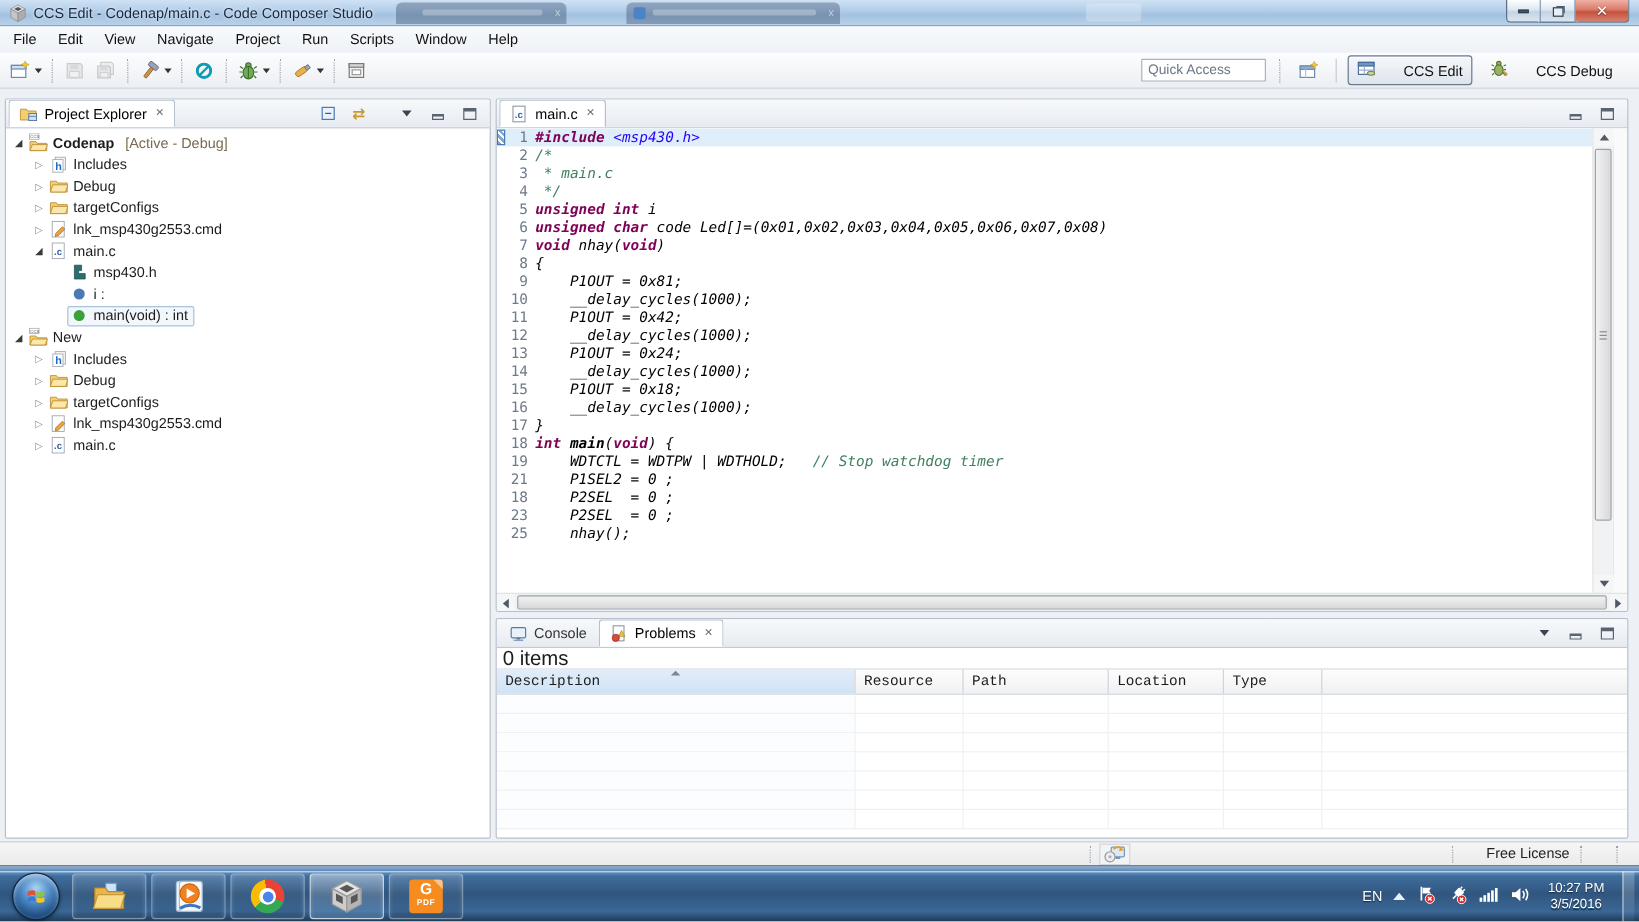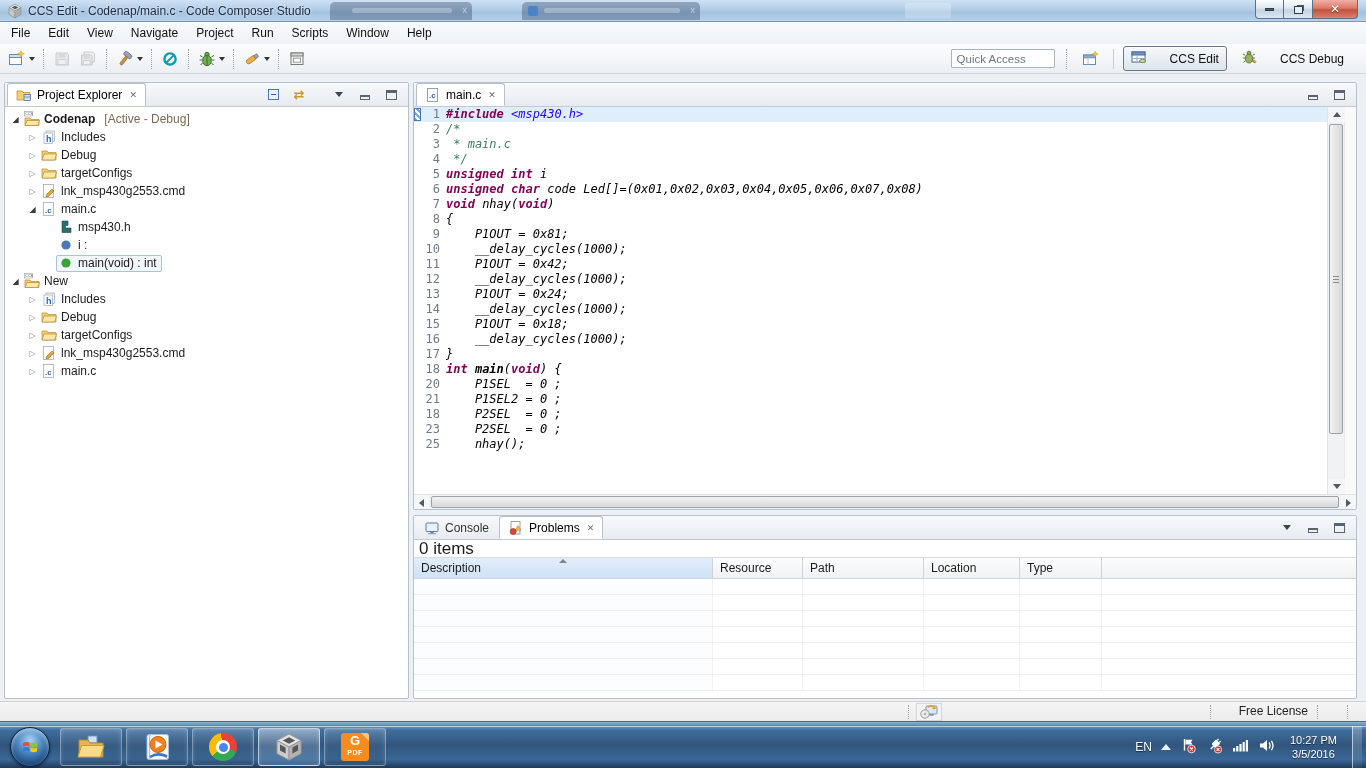--- a/index.html
+++ b/index.html
@@ -104,21 +104,21 @@
   .vthumb::after { content:""; position:absolute; left:3px; right:3px; top:50%; height:1px; background:#8a8a8a; box-shadow:0 -3px 0 #8a8a8a,0 3px 0 #8a8a8a; }
   .overview { width:12px; flex:none; background:#fafafa; border-left:1px solid #e8e8e8; }
   .hscroll { position:absolute; left:0; right:0; bottom:0; height:15px; background:#f1f2f4; border-top:1px solid #e3e3e3; }
   .hbtn { position:absolute; top:0; width:15px; height:15px; background:#f5f6f7; display:flex; align-items:center; justify-content:center; }
   .hbtn.lf { left:0; } .hbtn.rt { right:0; }
   .hthumb { position:absolute; left:17px; right:17px; top:1px; height:12px; border:1px solid #9aa2ab; border-radius:2px; background:linear-gradient(#f2f2f2,#d8d8d8); }
 
   
   .items-count { height:17px; line-height:17px; padding-left:5px; font-size:17px; background:#fff; }
   .ptable-head { height:22px; display:flex; border-top:1px solid #d8dce1; border-bottom:1px solid #cfd4da; background:linear-gradient(#fdfdfd,#f0f1f3); }
-  .pth { border-right:1px solid #cfd4da; display:flex; align-items:center; padding-left:7px; font-size:12px; position:relative; flex:none; }
+  .pth { border-right:1px solid #cfd4da; display:flex; align-items:center; padding-left:7px; font-size:12px; position:relative; flex:none;font-family:Liberation Mono, monospace; }
   .pth.sorted { background:linear-gradient(#e2edf9,#cfe2f6); }
   .pth .sort-arrow { position:absolute; top:1px; left:50%; margin-left:-4px; width:0; height:0;
     border-left:4px solid transparent; border-right:4px solid transparent; border-bottom:4px solid #7a8694; }
   .prow { height:16px; display:flex; }
   .ptd { border-right:1px solid #eef0f2; border-bottom:1px solid #eef0f2; flex:none; height:16px; }
   .ptd.desc { background:#fbfdff; }
 
   
   #statusbar { position:absolute; left:0; top:701px; width:1366px; height:20px; background:linear-gradient(#f5f5f5,#ebebeb); border-top:1px solid #d0d0d0; }
   .sb-ico { position:absolute; left:916px; top:1px; width:26px; height:18px; border:1px solid #d0d6dd; background:#f2f3f5; display:flex; align-items:center; justify-content:center; }
@@ -546,21 +546,21 @@
         <div class="cline"><span class="ann"></span><span class="lnum">9</span><span class="ctext"><span class="tk-pl">    P1OUT = 0x81;</span></span></div>
         <div class="cline"><span class="ann"></span><span class="lnum">10</span><span class="ctext"><span class="tk-pl">    __delay_cycles(1000);</span></span></div>
         <div class="cline"><span class="ann"></span><span class="lnum">11</span><span class="ctext"><span class="tk-pl">    P1OUT = 0x42;</span></span></div>
         <div class="cline"><span class="ann"></span><span class="lnum">12</span><span class="ctext"><span class="tk-pl">    __delay_cycles(1000);</span></span></div>
         <div class="cline"><span class="ann"></span><span class="lnum">13</span><span class="ctext"><span class="tk-pl">    P1OUT = 0x24;</span></span></div>
         <div class="cline"><span class="ann"></span><span class="lnum">14</span><span class="ctext"><span class="tk-pl">    __delay_cycles(1000);</span></span></div>
         <div class="cline"><span class="ann"></span><span class="lnum">15</span><span class="ctext"><span class="tk-pl">    P1OUT = 0x18;</span></span></div>
         <div class="cline"><span class="ann"></span><span class="lnum">16</span><span class="ctext"><span class="tk-pl">    __delay_cycles(1000);</span></span></div>
         <div class="cline"><span class="ann"></span><span class="lnum">17</span><span class="ctext"><span class="tk-pl">}</span></span></div>
         <div class="cline"><span class="ann"></span><span class="lnum">18</span><span class="ctext"><span class="tk-kw">int</span><span class="tk-plb"> main</span><span class="tk-pl">(</span><span class="tk-kw">void</span><span class="tk-pl">) {</span></span></div>
-        <div class="cline"><span class="ann"></span><span class="lnum">20</span><span class="ctext"><span class="tk-pl">    P1SEL  = 0 ;</span></span></div>
+        <div class="cline"><span class="ann"></span><span class="lnum">19</span><span class="ctext"><span class="tk-pl">    WDTCTL = WDTPW | WDTHOLD;   </span><span class="tk-com">// Stop watchdog timer</span></span></div>
         <div class="cline"><span class="ann"></span><span class="lnum">21</span><span class="ctext"><span class="tk-pl">    P1SEL2 = 0 ;</span></span></div>
         <div class="cline"><span class="ann"></span><span class="lnum">18</span><span class="ctext"><span class="tk-pl">    P2SEL  = 0 ;</span></span></div>
         <div class="cline"><span class="ann"></span><span class="lnum">23</span><span class="ctext"><span class="tk-pl">    P2SEL  = 0 ;</span></span></div>
         <div class="cline"><span class="ann"></span><span class="lnum">25</span><span class="ctext"><span class="tk-pl">    nhay();</span></span></div>
       </div>
     <div class="vscroll">
       <div class="sbtn up">
           <span class="tri-up"></span>
         </div>
       <div class="vthumb"></div>

